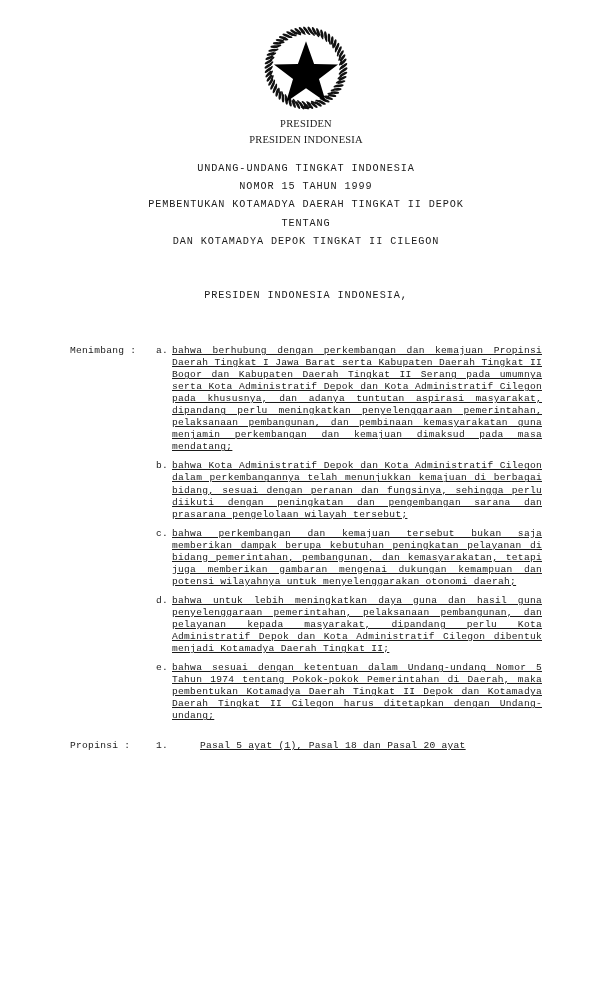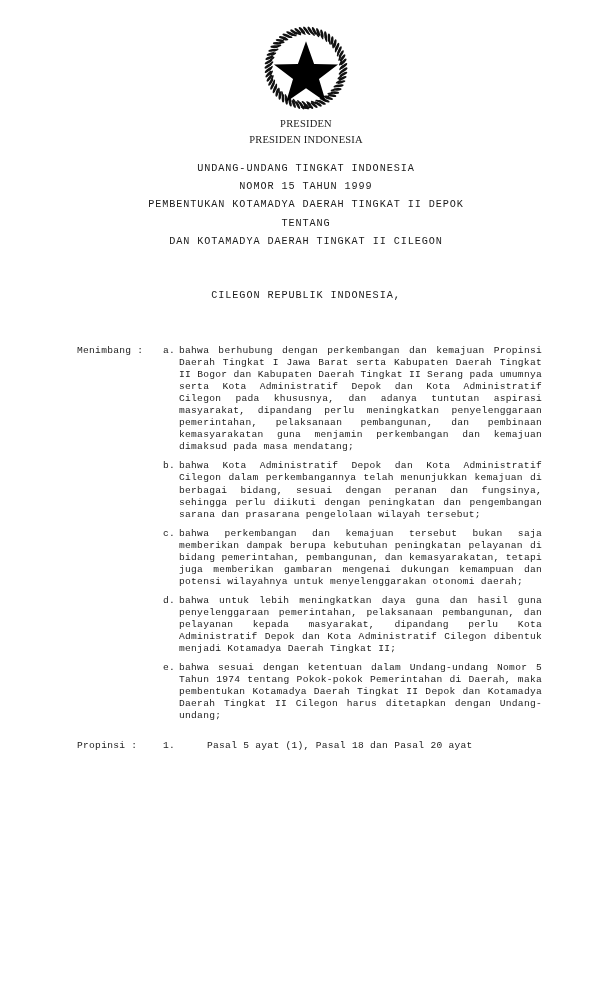--- a/index.html
+++ b/index.html
@@ -80,32 +80,32 @@
     display: flex;
     align-items: flex-start;
     margin-bottom: 7px;
   }
   .clause:last-child { margin-bottom: 0; }
 
   .clause-label {
     width: 86px;
     flex: 0 0 86px;
     white-space: pre;
-    margin-left: 7px;
   }
   .clause-marker {
     width: 16px;
     flex: 0 0 16px;
     white-space: pre;
   }
   .clause-text {
     flex: 1 1 auto;
     text-align: justify;
     text-align-last: left;
     hyphens: none;
+    text-decoration: underline;
     -webkit-hyphens: none;
   }
 
   .spacer-mengingat { height: 18px; }
 
   
   .clause-text.nowrap-last { text-align: left; padding-left: 28px; }
 </style>
 </head>
 <body>
@@ -227,24 +227,24 @@
     </div>
     <div class="emblem-caption">PRESIDEN</div>
     <div class="emblem-caption">PRESIDEN INDONESIA</div>
   </div>
 
   <div class="title-block">
     <div class="title-line">UNDANG-UNDANG TINGKAT INDONESIA</div>
     <div class="title-line">NOMOR 15 TAHUN 1999</div>
     <div class="title-line">PEMBENTUKAN KOTAMADYA DAERAH TINGKAT II DEPOK</div>
     <div class="title-line">TENTANG</div>
-    <div class="title-line">DAN KOTAMADYA DAERAH TINGKAT II CILEGON</div>
+    <div class="title-line">DAN KOTAMADYA DEPOK TINGKAT II CILEGON</div>
     <div class="title-gap-1"></div>
     <div class="title-gap-2"></div>
-    <div class="title-line">CILEGON REPUBLIK INDONESIA,</div>
+    <div class="title-line">PRESIDEN INDONESIA INDONESIA,</div>
   </div>
 
   <div class="body-block">
 
     <div class="clause-group">
 
       <div class="clause">
         <div class="clause-label">Menimbang :</div>
         <div class="clause-marker">a.</div>
         <div class="clause-text">bahwa berhubung dengan perkembangan dan kemajuan Propinsi Daerah Tingkat I Jawa Barat serta Kabupaten Daerah Tingkat II Bogor dan Kabupaten Daerah Tingkat II Serang pada umumnya serta Kota Administratif Depok dan Kota Administratif Cilegon pada khususnya, dan adanya tuntutan aspirasi masyarakat, dipandang perlu meningkatkan penyelenggaraan pemerintahan, pelaksanaan pembangunan, dan pembinaan kemasyarakatan guna menjamin perkembangan dan kemajuan dimaksud pada masa mendatang;</div>

